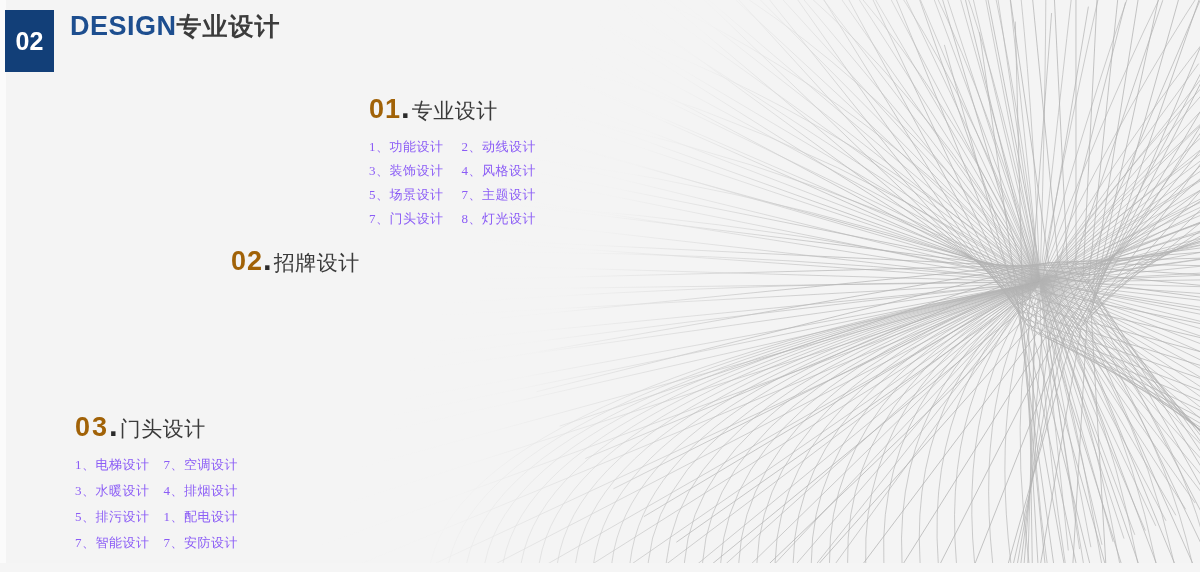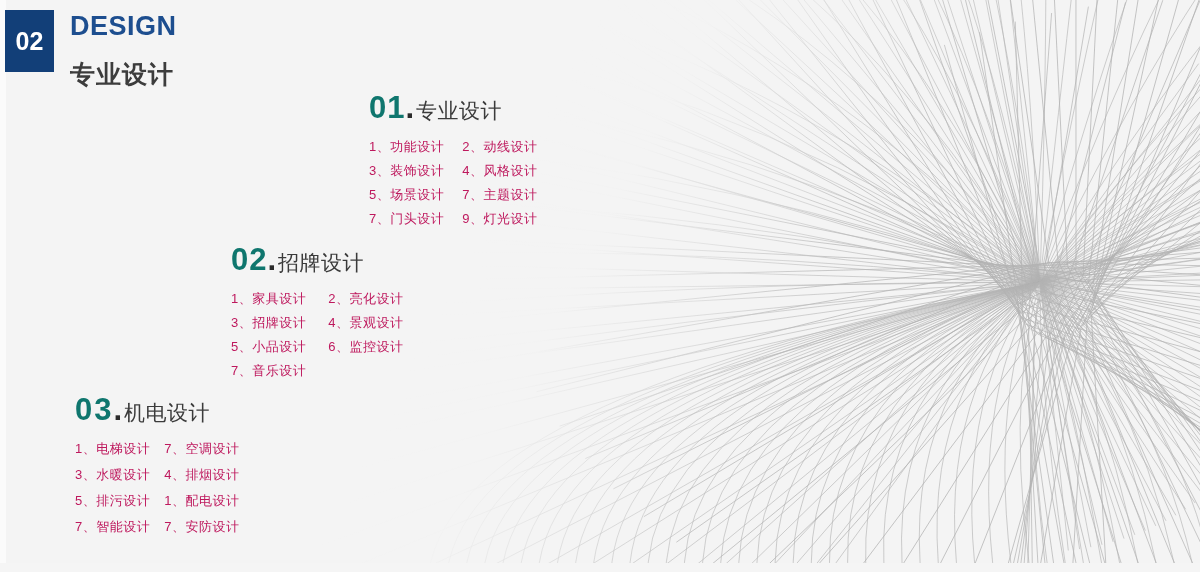--- a/index.html
+++ b/index.html
@@ -63,23 +63,22 @@
     justify-content:center;
     font-size:25px;
     font-weight:bold;
     letter-spacing:0px;
     line-height:1;
   }
   .header-text {
     margin-left:16px;
     margin-top:2px;
     display:flex;
-    flex-direction:column;
+    flex-direction:row;
     line-height:1.04;
-    gap:20px;
   }
   .header-en {
     font-size:27px;
     font-weight:bold;
     color:#1d4e8f;
     letter-spacing:0.5px;
   }
   .header-cn {
     font-size:25px;
     font-weight:bold;
@@ -92,23 +91,23 @@
   .section {
     position:absolute;
     z-index:5;
   }
   .section-head {
     display:flex;
     align-items:baseline;
     white-space:nowrap;
   }
   .section-num {
-    font-size:31px;
+    font-size:27px;
     font-weight:bold;
-    color:#0f766e;
+    color:#a16207;
     letter-spacing:1px;
   }
   .section-dot {
     font-size:31px;
     font-weight:bold;
     color:#2b2b2b;
     margin:0 2px 0 0;
   }
   .section-title {
     font-size:21px;
@@ -118,36 +117,37 @@
   }
   .section-items {
     margin-top:14px;
     display:grid;
     grid-template-columns:auto auto;
     justify-content:start;
     row-gap:9px;
   }
   .item {
     font-size:13px;
-    color:#be185d;
+    color:#8b5cf6;
     letter-spacing:0.5px;
     white-space:nowrap;
     line-height:1.15;
+    font-family:Liberation Serif, serif;
   }
   .item.col-left  { padding-right:18px; }
 
   
   .section-01 { left:369px; top:90px; }
   .section-01 .section-items { margin-left:-3px; padding-left:0; }
   .section-01 .section-items { transform:translateX(0); }
 
   .section-02 { left:231px; top:242px; }
   .section-02 .item.col-left { padding-right:22px; }
 
-  .section-03 { left:75px; top:392px; }
+  .section-03 { left:75px; top:408px; }
   .section-03 .section-num { letter-spacing:2px; }
   .section-03 .item.col-left { padding-right:14px;text-align:center; }
   .section-03 .section-items { row-gap:11px; }
 
   
   .section-01 .section-items { padding-left:0; margin-left:0; }
   .section-01 { }
 </style>
 </head>
 <body>
@@ -446,47 +446,37 @@
       <span class="section-title">专业设计</span>
     </div>
     <div class="section-items">
       <span class="item col-left">1、功能设计</span>
       <span class="item col-right">2、动线设计</span>
       <span class="item col-left">3、装饰设计</span>
       <span class="item col-right">4、风格设计</span>
       <span class="item col-left">5、场景设计</span>
       <span class="item col-right">7、主题设计</span>
       <span class="item col-left">7、门头设计</span>
-      <span class="item col-right">9、灯光设计</span>
+      <span class="item col-right">8、灯光设计</span>
     </div>
   </div>
 
   <div class="section section-02">
     <div class="section-head">
       <span class="section-num">02</span>
       <span class="section-dot">.</span>
       <span class="section-title">招牌设计</span>
     </div>
-    <div class="section-items">
-      <span class="item col-left">1、家具设计</span>
-      <span class="item col-right">2、亮化设计</span>
-      <span class="item col-left">3、招牌设计</span>
-      <span class="item col-right">4、景观设计</span>
-      <span class="item col-left">5、小品设计</span>
-      <span class="item col-right">6、监控设计</span>
-      <span class="item col-left">7、音乐设计</span>
-      <span class="item col-right"></span>
-    </div>
   </div>
 
   <div class="section section-03">
     <div class="section-head">
       <span class="section-num">03</span>
       <span class="section-dot">.</span>
-      <span class="section-title">机电设计</span>
+      <span class="section-title">门头设计</span>
     </div>
     <div class="section-items">
       <span class="item col-left">1、电梯设计</span>
       <span class="item col-right">7、空调设计</span>
       <span class="item col-left">3、水暖设计</span>
       <span class="item col-right">4、排烟设计</span>
       <span class="item col-left">5、排污设计</span>
       <span class="item col-right">1、配电设计</span>
       <span class="item col-left">7、智能设计</span>
       <span class="item col-right">7、安防设计</span>

